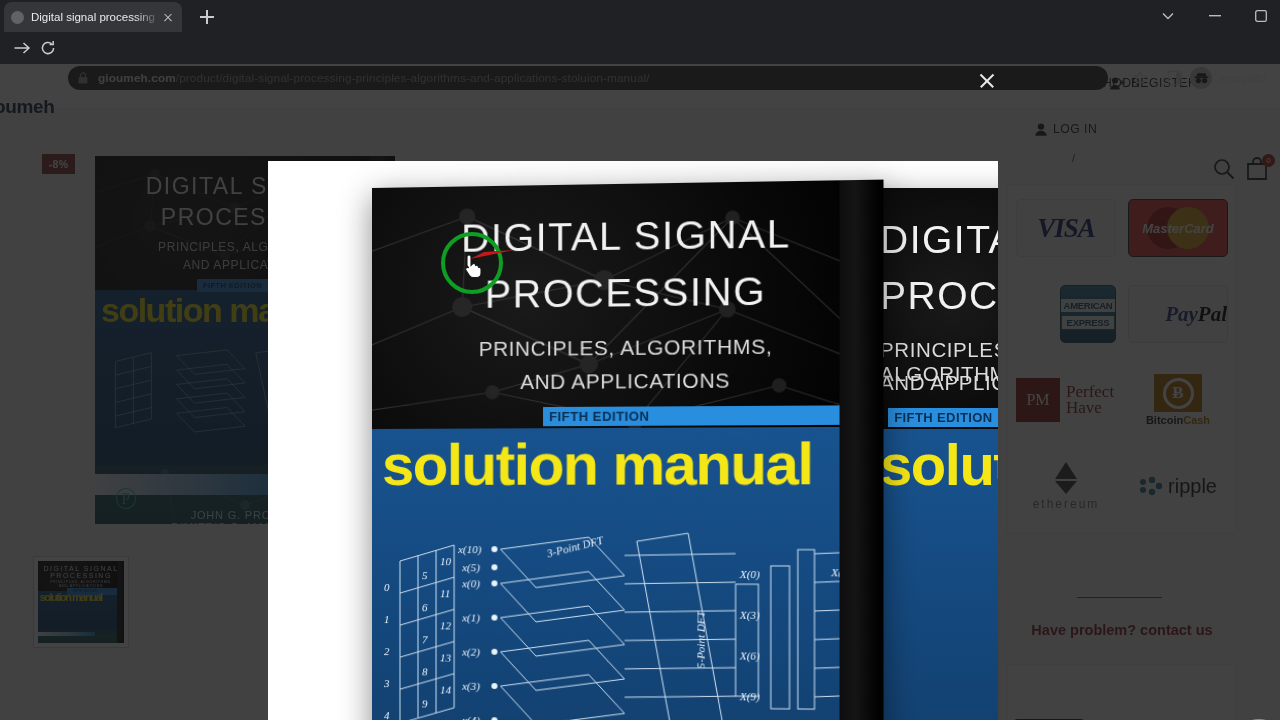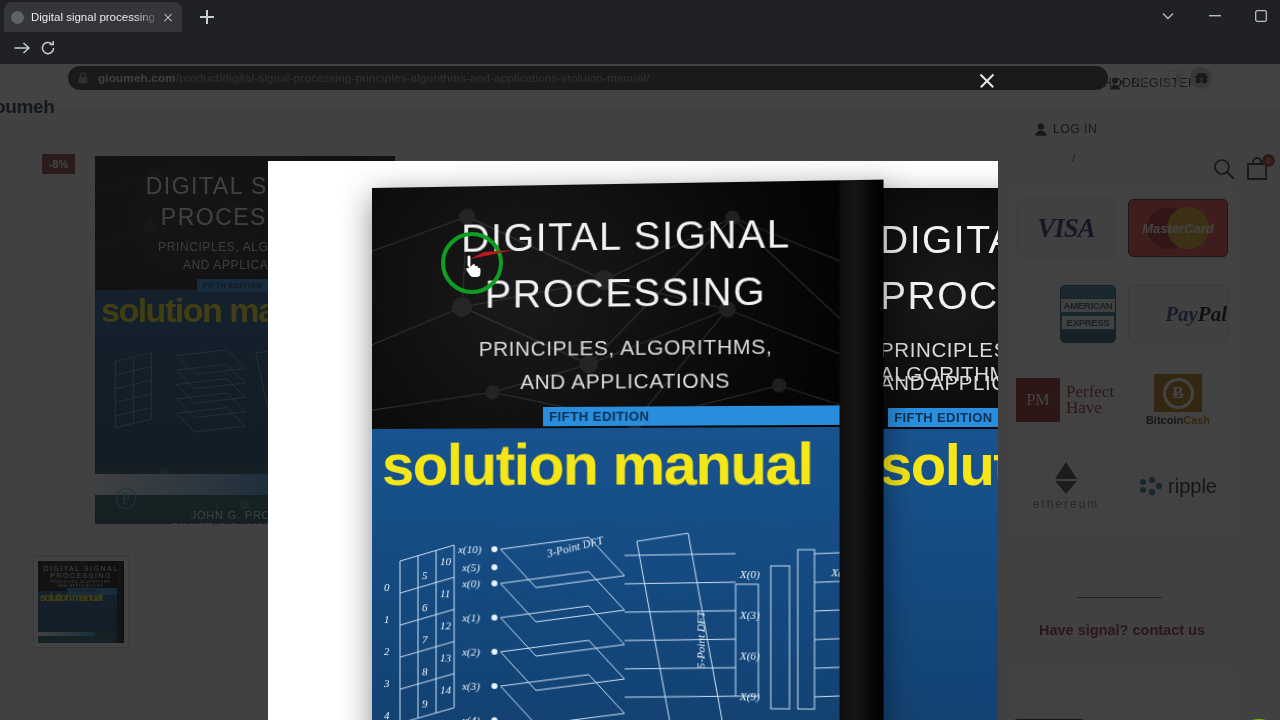--- a/index.html
+++ b/index.html
@@ -458,21 +458,21 @@
           <circle cx="13" cy="4" r="3.2" fill="#2b7a94"></circle>
             <circle cx="13" cy="16" r="3.2" fill="#2b7a94"></circle>
           <circle cx="20" cy="10" r="3.2" fill="#2b7a94"></circle>
         </svg>
         <span class="lbl">ripple</span>
       </div>
     </div>
   </div>
 
   <div id="sidebar-divider"></div>
-  <div id="contact-heading">Have signal? contact us</div>
+  <div id="contact-heading">Have problem? contact us</div>
   <div id="contact-card"></div>
   <div id="wave-box"></div>
 
   <div id="page-dim"></div>
 
   <div id="lightbox">
     <div class="book" id="big-book-edge">
       <div class="top-black"></div>
       <div class="blue"></div>
 

